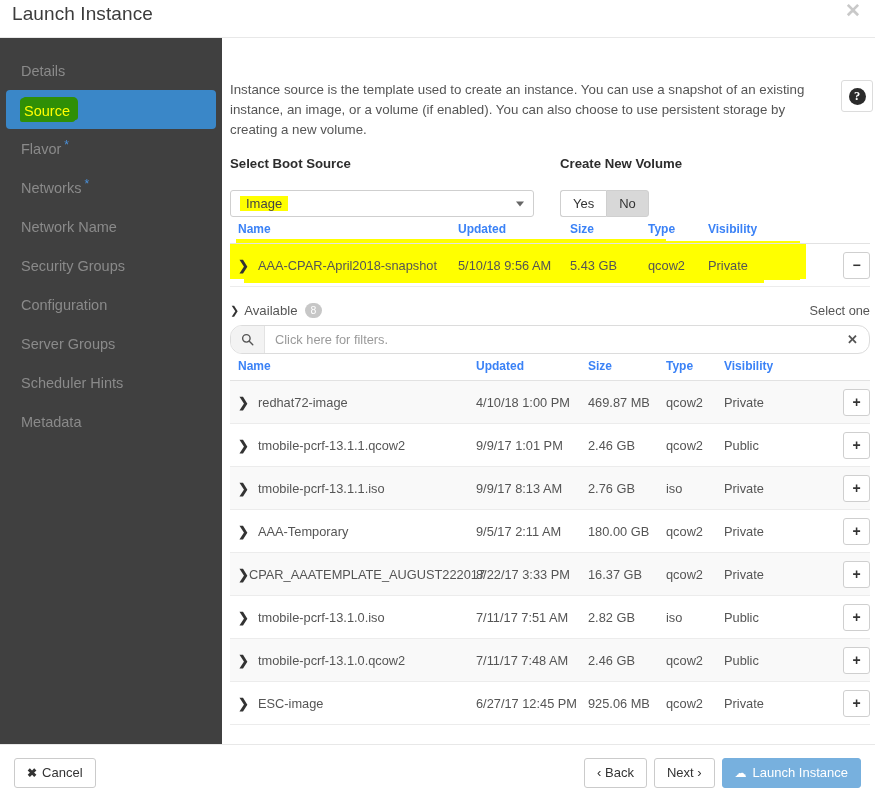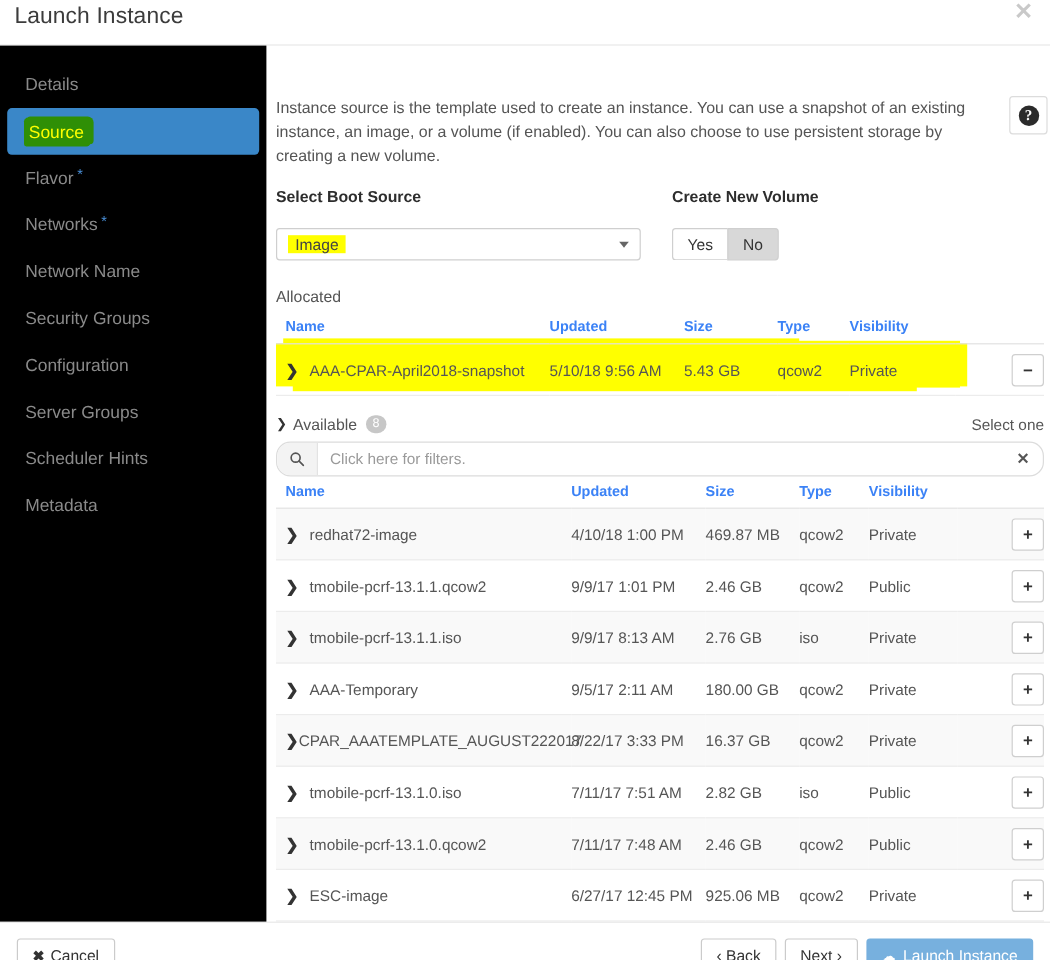--- a/index.html
+++ b/index.html
@@ -53,21 +53,21 @@
     position: relative;
     display: flex;
     border-bottom: 1px solid #e8e8e8;
   }
 
   
   .sidebar {
     width: 222px;
     flex: 0 0 222px;
     padding-top: 13px;
-    background: #000000;
+    background: #404040;
   }
   .nav-item {
     position: relative;
     height: 39px;
     margin: 0 6px 0 6px;
     padding-left: 15px;
     display: flex;
     align-items: center;
     font-size: 14.5px;
     color: #8a8a8a;
@@ -411,21 +411,20 @@
         </div>
         <div class="field-group">
           <div class="field-label">Create New Volume</div>
           <div class="toggle">
             <div>Yes</div>
             <div class="on">No</div>
           </div>
         </div>
       </div>
 
-      <div class="section-label">Allocated</div>
 
       <div class="alloc-wrap">
 
         <div class="marker" style="left:0px;  top:26px; width:576px; height:36px;"></div>
         <div class="marker" style="left:6px;  top:22px; width:430px; height:10px;"></div>
         <div class="marker" style="left:300px;top:24px; width:270px; height:8px;"></div>
         <div class="marker" style="left:14px; top:58px; width:520px; height:8px;"></div>
         <div class="marker" style="left:420px;top:56px; width:150px; height:7px;"></div>
 
         <table class="tbl alloc-tbl">

